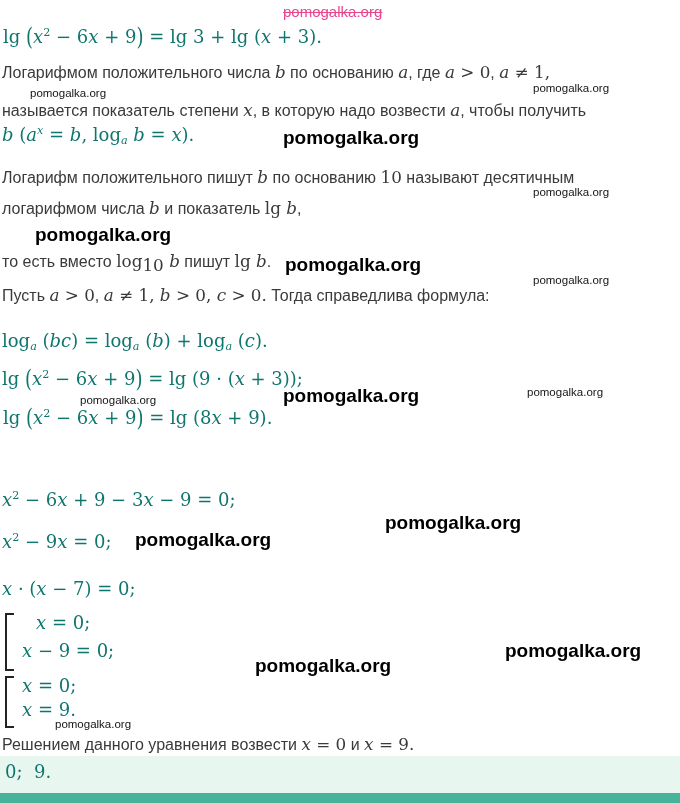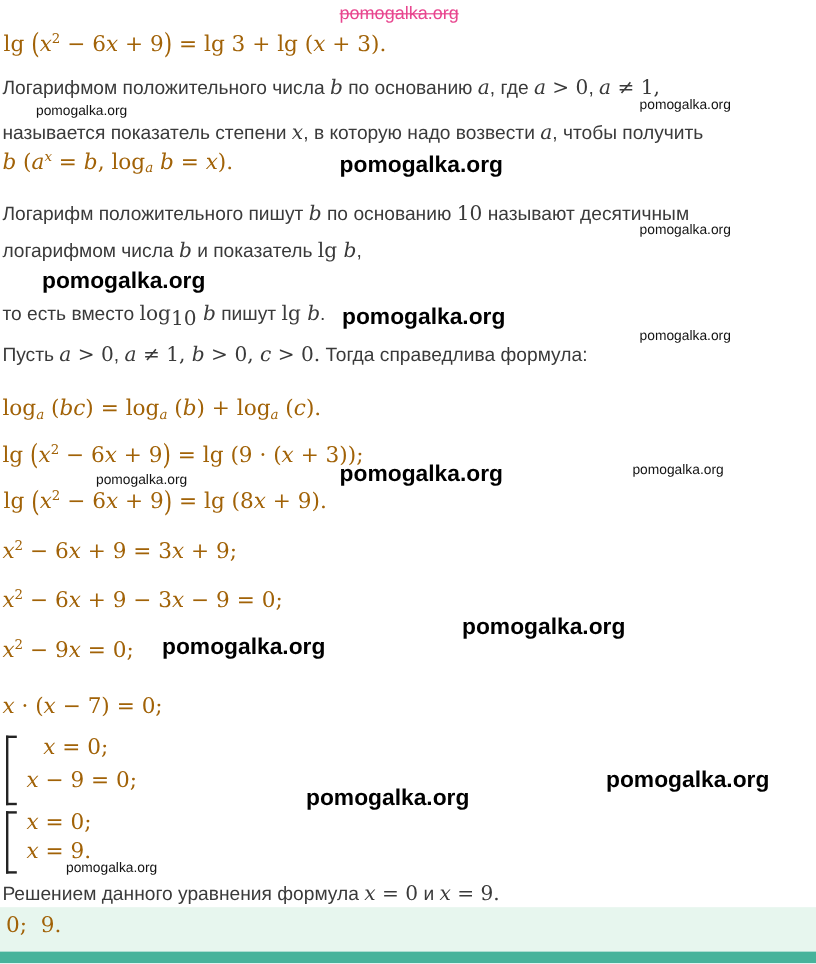--- a/index.html
+++ b/index.html
@@ -1,21 +1,21 @@
 <!DOCTYPE html>
 <html><head>
 <meta charset="utf-8">
 <style>
   html,body { margin:0; padding:0; background:#ffffff; }
   .page {
     position:relative; width:680px; height:803px; background:#ffffff;
     overflow:hidden; font-family:"DejaVu Serif", serif;
   }
   .math {
-    position:absolute; white-space:nowrap; color:#a16207;
+    position:absolute; white-space:nowrap; color:#0f766e;
     font-family:"DejaVu Serif", serif; font-size:18px; line-height:1.25;
   }
   .text-line {
     position:absolute; white-space:nowrap; color:#3a3a3a;
     font-family:"DejaVu Sans", sans-serif; font-size:16px; line-height:1.3;
   }
   .text-line .m-rm, .text-line .m-it, .text-line .m-sub, .text-line .m-subit { font-size:1.05em; }
   .m-tx   { font-family:Liberation Sans, sans-serif; font-style:normal; }
   .m-rm   { font-family:"DejaVu Serif", serif; font-style:normal; }
   .m-it   { font-family:"DejaVu Serif", serif; font-style:italic; }
@@ -69,37 +69,36 @@
   <span class="wm-small" style="left:533px; top:274px;">pomogalka.org</span>
 
   <div class="text-line" style="left:2px; top:285px;"><span class="m-tx">Пусть </span><span class="m-it">a</span><span class="m-rm"> &gt; 0</span><span class="m-tx">, </span><span class="m-it">a</span><span class="m-rm"> ≠ 1, </span><span class="m-it">b</span><span class="m-rm"> &gt; 0, </span><span class="m-it">c</span><span class="m-rm"> &gt; 0.</span><span class="m-tx"> Тогда справедлива формула:</span></div>
   <div class="math" style="left:2px; top:330px;"><span class="m-rm">log</span><span class="m-subit">a</span><span class="m-rm"> (</span><span class="m-it">bc</span><span class="m-rm">) = log</span><span class="m-subit">a</span><span class="m-rm"> (</span><span class="m-it">b</span><span class="m-rm">) + log</span><span class="m-subit">a</span><span class="m-rm"> (</span><span class="m-it">c</span><span class="m-rm">).</span></div>
 
   <div class="math" style="left:2px; top:368px;"><span class="m-rm">lg </span><span class="m-pr">(</span><span class="m-it">x</span><span class="m-sup">2</span><span class="m-rm"> − 6</span><span class="m-it">x</span><span class="m-rm"> + 9</span><span class="m-pr">)</span><span class="m-rm"> = lg (9 · (</span><span class="m-it">x</span><span class="m-rm"> + 3));</span></div>
   <span class="wm-bold" style="left:283px; top:385px;">pomogalka.org</span>
   <span class="wm-small" style="left:527px; top:386px;">pomogalka.org</span>
   <span class="wm-small" style="left:80px; top:394px;">pomogalka.org</span>
   <div class="math" style="left:3px; top:407px;"><span class="m-rm">lg </span><span class="m-pr">(</span><span class="m-it">x</span><span class="m-sup">2</span><span class="m-rm"> − 6</span><span class="m-it">x</span><span class="m-rm"> + 9</span><span class="m-pr">)</span><span class="m-rm"> = lg (8</span><span class="m-it">x</span><span class="m-rm"> + 9).</span></div>
-  <div class="math" style="left:2px; top:448px;"><span class="m-it">x</span><span class="m-sup">2</span><span class="m-rm"> − 6</span><span class="m-it">x</span><span class="m-rm"> + 9 = 3</span><span class="m-it">x</span><span class="m-rm"> + 9;</span></div>
   <div class="math" style="left:2px; top:489px;"><span class="m-it">x</span><span class="m-sup">2</span><span class="m-rm"> − 6</span><span class="m-it">x</span><span class="m-rm"> + 9 − 3</span><span class="m-it">x</span><span class="m-rm"> − 9 = 0;</span></div>
   <span class="wm-bold" style="left:385px; top:512px;">pomogalka.org</span>
   <div class="math" style="left:2px; top:531px;"><span class="m-it">x</span><span class="m-sup">2</span><span class="m-rm"> − 9</span><span class="m-it">x</span><span class="m-rm"> = 0;</span></div>
   <span class="wm-bold" style="left:135px; top:529px;">pomogalka.org</span>
   <div class="math" style="left:2px; top:578px;"><span class="m-it">x</span><span class="m-rm"> · (</span><span class="m-it">x</span><span class="m-rm"> − 7) = 0;</span></div>
 
   <div class="bracket" style="left:5px; top:613px; height:54px;"></div>
   <div class="math" style="left:36px; top:612px;"><span class="m-it">x</span><span class="m-rm"> = 0;</span></div>
   <div class="math" style="left:22px; top:640px;"><span class="m-it">x</span><span class="m-rm"> − 9 = 0;</span></div>
   <span class="wm-bold" style="left:505px; top:640px;">pomogalka.org</span>
   <span class="wm-bold" style="left:255px; top:655px;">pomogalka.org</span>
 
   <div class="bracket" style="left:5px; top:676px; height:48px;"></div>
   <div class="math" style="left:22px; top:675px;"><span class="m-it">x</span><span class="m-rm"> = 0;</span></div>
   <div class="math" style="left:22px; top:699px;"><span class="m-it">x</span><span class="m-rm"> = 9.</span></div>
   <span class="wm-small" style="left:55px; top:718px;">pomogalka.org</span>
 
-  <div class="text-line" style="left:2px; top:734px;"><span class="m-tx">Решением данного уравнения формула </span><span class="m-it">x</span><span class="m-rm"> = 0</span><span class="m-tx"> и </span><span class="m-it">x</span><span class="m-rm"> = 9.</span></div>
+  <div class="text-line" style="left:2px; top:734px;"><span class="m-tx">Решением данного уравнения возвести </span><span class="m-it">x</span><span class="m-rm"> = 0</span><span class="m-tx"> и </span><span class="m-it">x</span><span class="m-rm"> = 9.</span></div>
 
   <div class="answer-strip" style="top:756px; height:37px;"></div>
   <div class="math" style="left:5px; top:761px;"><span class="m-rm">0;&nbsp; 9.</span></div>
   <div class="bottom-bar" style="top:793px; height:10px;"></div>
 
 </div>
 
 </body></html>

